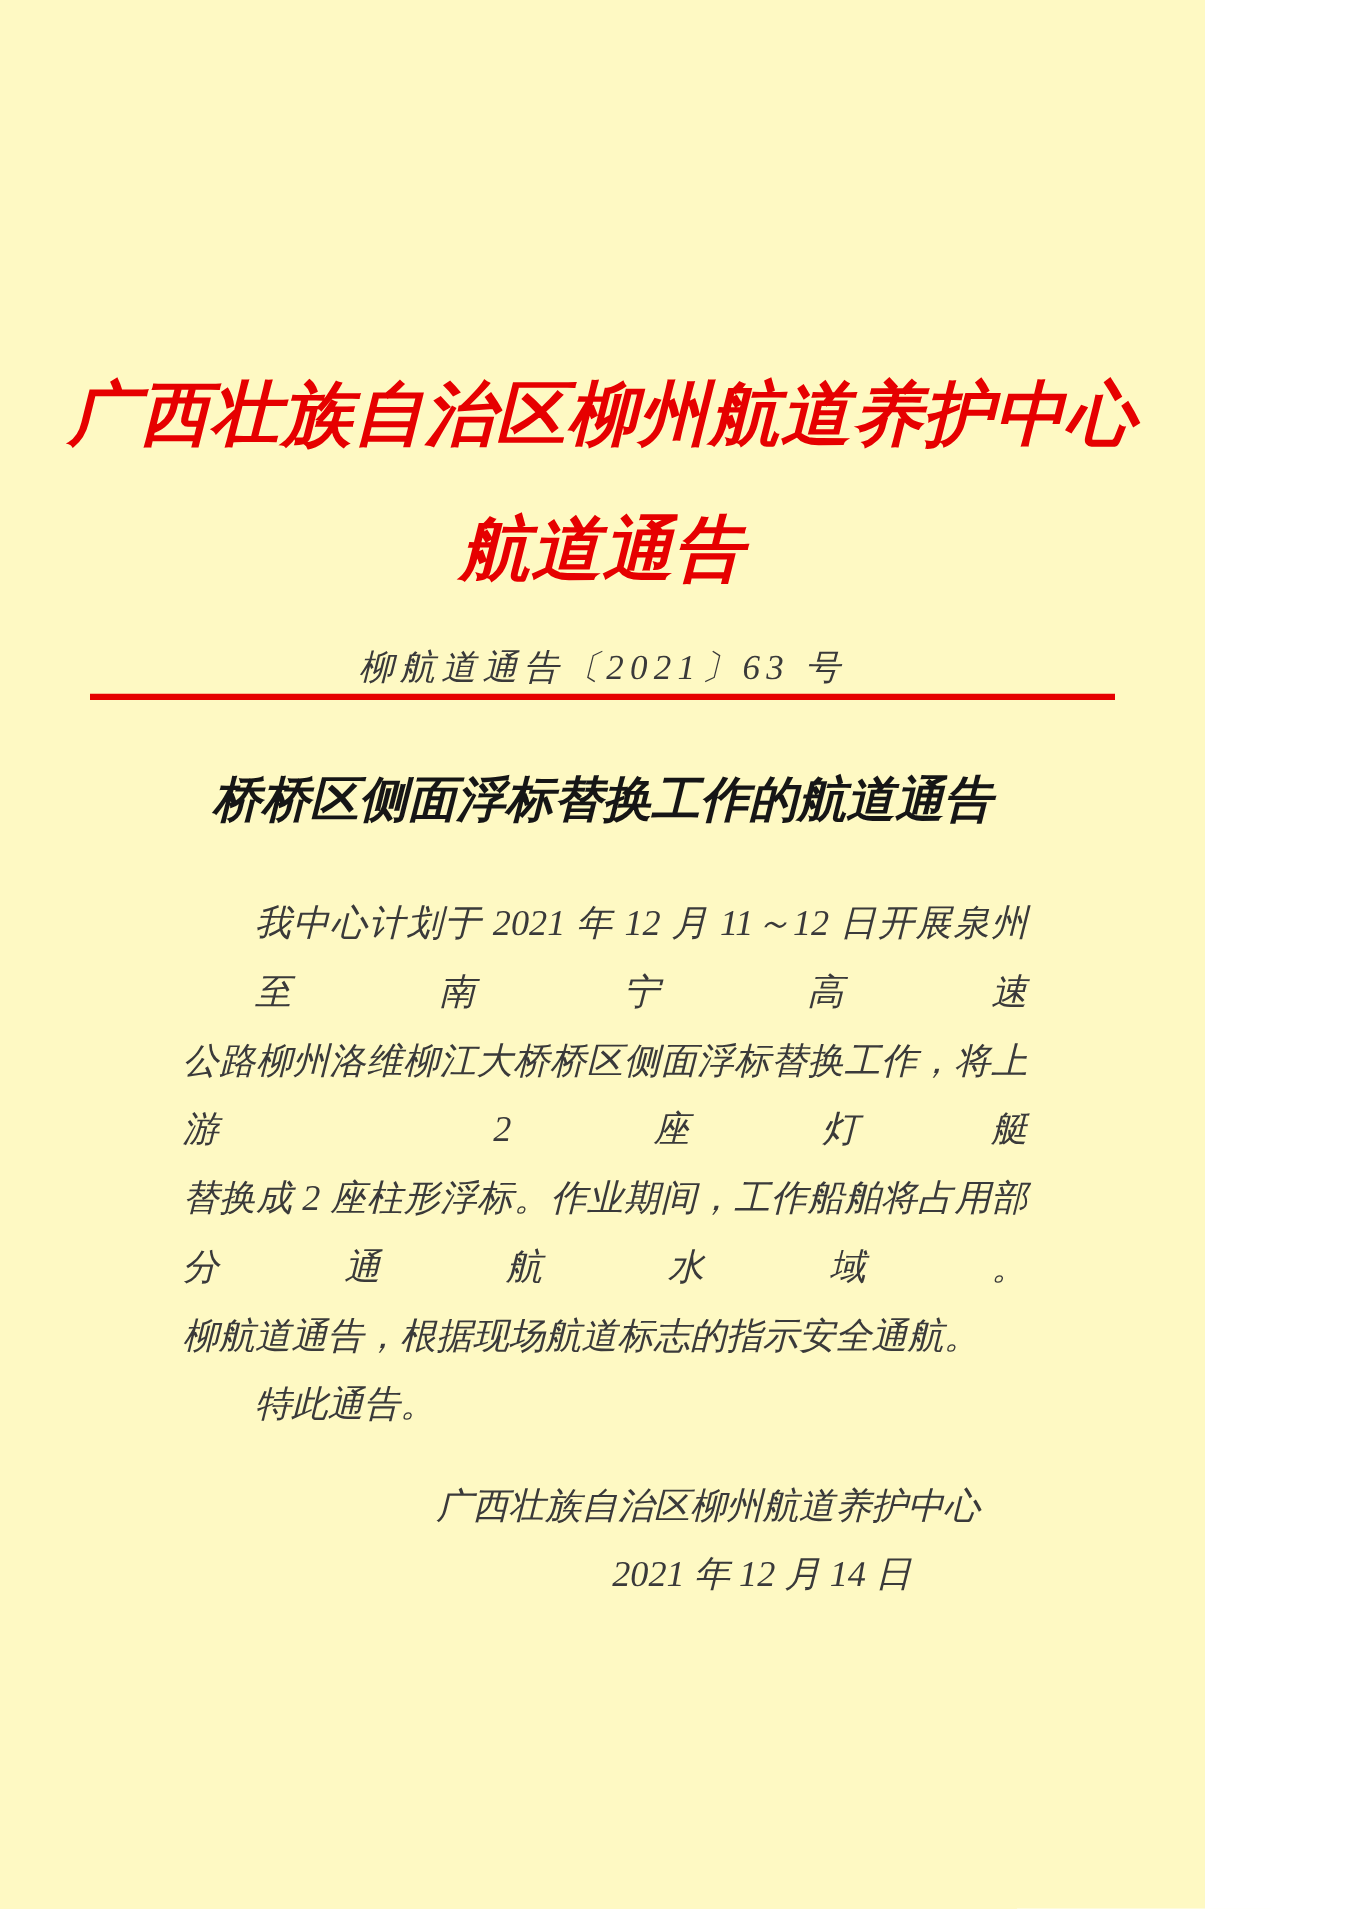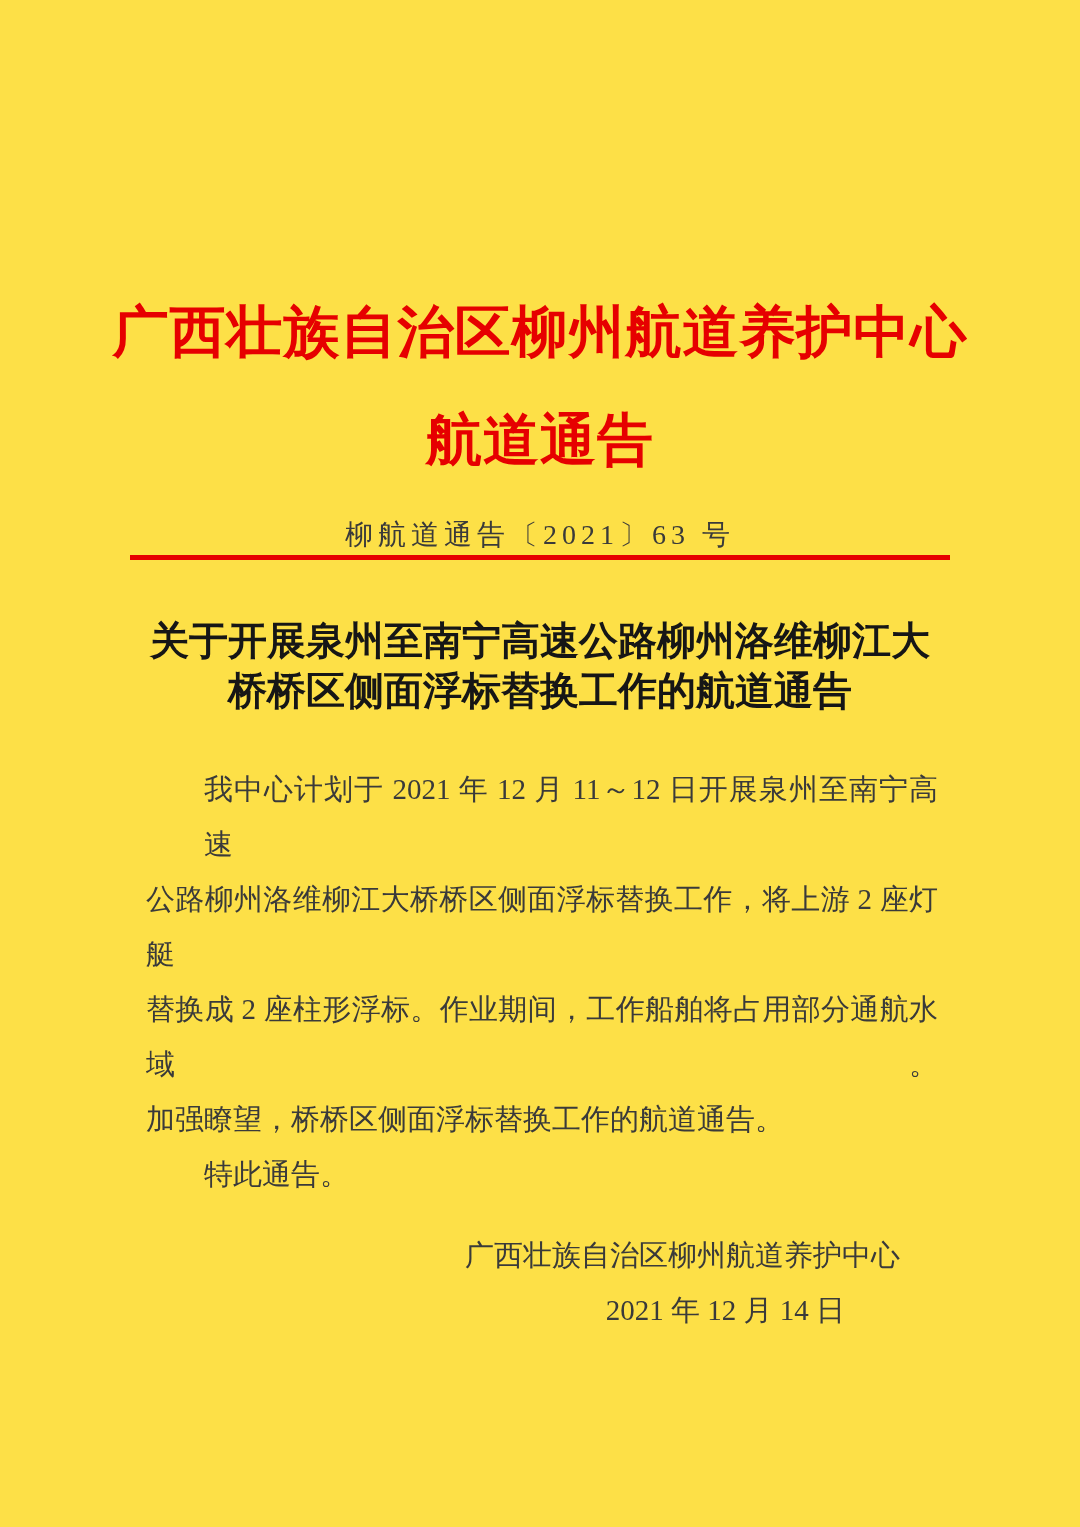--- a/index.html
+++ b/index.html
@@ -5,24 +5,25 @@
   * { margin: 0; padding: 0; box-sizing: border-box; }
   html, body { background: #ffffff; }
   body {
     width: 1080px;
     height: 1527px;
     font-family: "Liberation Serif", "DejaVu Serif", serif;
     color: #333333;
   }
   .page {
     position: relative;
-    width: 1080px;
+    width: 964px;
     height: 1527px;
-    background: #fde047;
+    background: #fef9c3;
     overflow: hidden;
+    font-style: italic;
   }
   
   .org-title {
     padding-top: 278px;
     text-align: center;
     color: var(--accent, #e60000);
     font-weight: bold;
     font-size: 56px;
     line-height: 108px;
     letter-spacing: 1px;
@@ -88,29 +89,28 @@
   <header class="org-title">
     <span class="org-line">广西壮族自治区柳州航道养护中心</span>
     <span class="org-line">航道通告</span>
   </header>
 
   <div class="doc-number">柳航道通告〔2021〕63 号</div>
 
   <div class="red-rule"></div>
 
   <h1 class="notice-title">
-    <span class="t-line">关于开展泉州至南宁高速公路柳州洛维柳江大</span>
     <span class="t-line">桥桥区侧面浮标替换工作的航道通告</span>
   </h1>
 
   <main class="body-block">
     <p class="b-line indent stretch">我中心计划于 2021 年 12 月 11～12 日开展泉州至南宁高速</p>
     <p class="b-line stretch">公路柳州洛维柳江大桥桥区侧面浮标替换工作，将上游 2 座灯艇</p>
     <p class="b-line stretch">替换成 2 座柱形浮标。作业期间，工作船舶将占用部分通航水域。</p>
-    <p class="b-line">加强瞭望，桥桥区侧面浮标替换工作的航道通告。</p>
+    <p class="b-line">柳航道通告，根据现场航道标志的指示安全通航。</p>
     <p class="b-line indent">特此通告。</p>
   </main>
 
   <footer class="signature">
     <div class="sig-org">广西壮族自治区柳州航道养护中心</div>
     <div class="sig-date">2021 年 12 月 14 日</div>
   </footer>
 
 </div>
 

